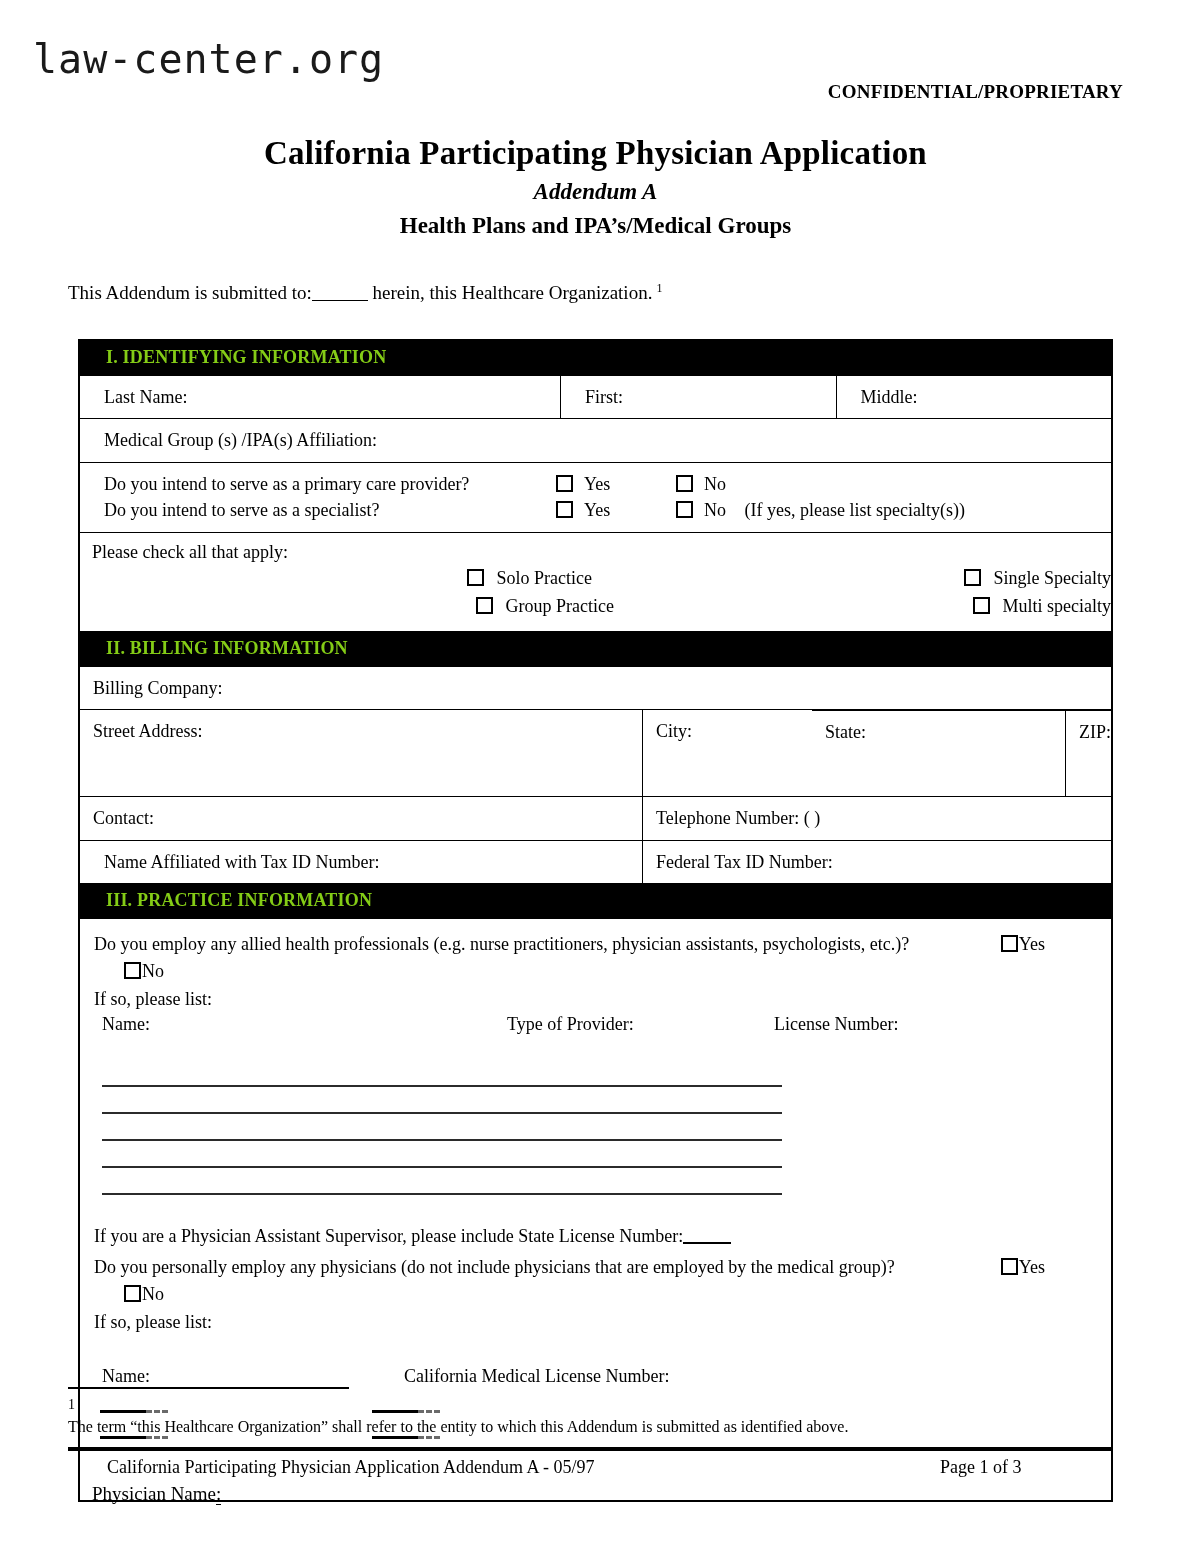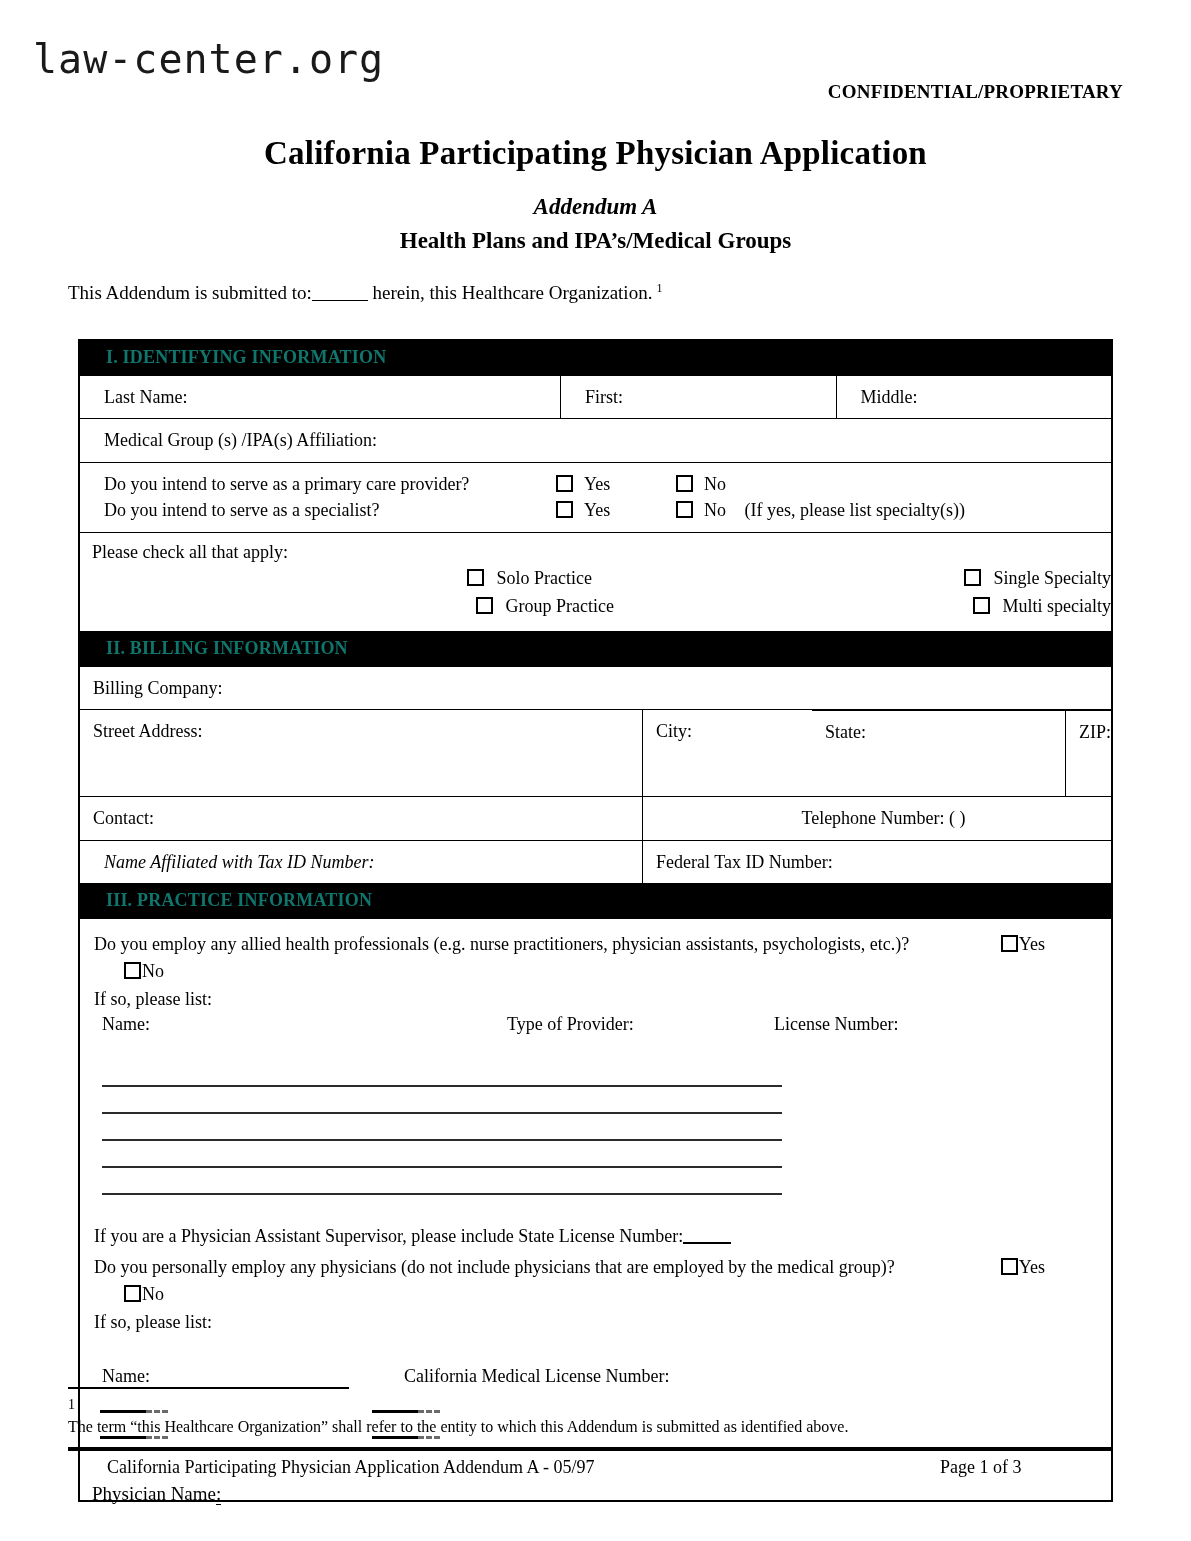--- a/index.html
+++ b/index.html
@@ -55,21 +55,21 @@
   .title-main {
     font-size: 33px;
     font-weight: bold;
     letter-spacing: 0.2px;
     line-height: 1.15;
   }
   .title-sub {
     font-size: 23px;
     font-weight: bold;
     font-style: italic;
-    margin-top: 21px;
+    margin-top: 6px;
     line-height: 1.15;
   }
   .title-sub2 {
     font-size: 23px;
     font-weight: bold;
     margin-top: 8px;
     line-height: 1.15;
   }
 
   .intro {
@@ -96,21 +96,21 @@
     position: absolute;
     left: 78px;
     top: 339px;
     width: 1035px;
     border: 2px solid #000;
     box-sizing: border-box;
     background: #fff;
   }
   .bar {
     background: #000;
-    color: #0f766e;
+    color: #84cc16;
     font-weight: bold;
     font-size: 18px;
     padding: 7px 0 8px 26px;
     letter-spacing: 0.2px;
     line-height: 1.1;
   }
   .row {
     display: flex;
     border-top: 1.6px solid #000;
     box-sizing: border-box;
@@ -388,27 +388,27 @@
             <span class="label">ZIP:</span>
           </div>
         </div>
       </div>
     </div>
 
     <div class="row">
       <div class="cell h-40" style="width:562px; padding-left:13px;">
         <span class="label">Contact:</span>
       </div>
-      <div class="cell h-40" style="flex:1; padding-left:13px;text-align:center;">
+      <div class="cell h-40" style="flex:1; padding-left:13px;">
         <span class="label">Telephone Number:  (          )</span>
       </div>
     </div>
 
     <div class="row">
-      <div class="cell h-40" style="width:562px; font-style:italic;">
+      <div class="cell h-40" style="width:562px; ">
         <span class="label">Name Affiliated with Tax ID Number:</span>
       </div>
       <div class="cell h-40" style="flex:1; padding-left:13px;">
         <span class="label">Federal Tax ID Number:</span>
       </div>
     </div>
 
     <div class="bar" style="border-top:1.6px solid #000;">III.  PRACTICE INFORMATION</div>
 
     <div class="row first">

